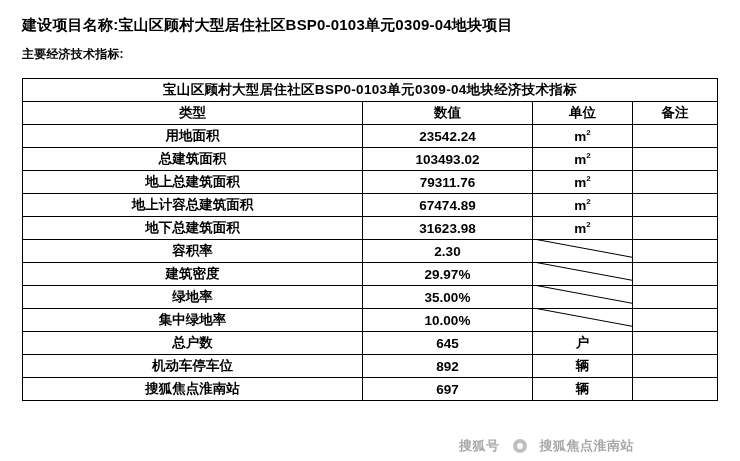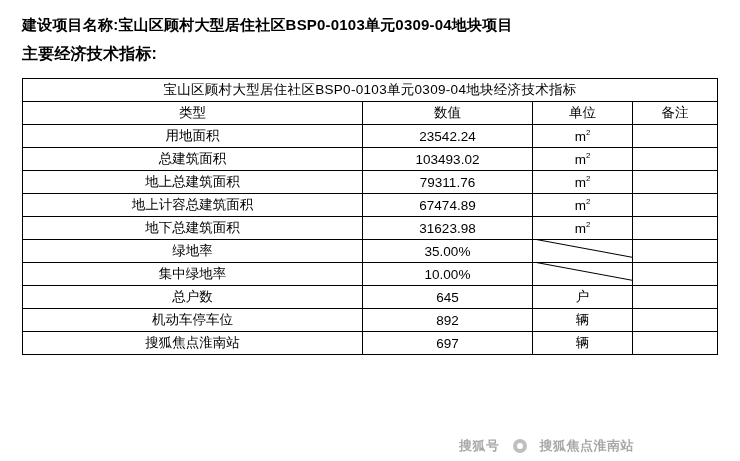--- a/index.html
+++ b/index.html
@@ -23,38 +23,38 @@
     padding: 10px 18px 0 22px;
   }
   .heading {
     font-size: 15px;
     font-weight: 700;
     line-height: 30px;
     letter-spacing: 0.2px;
     white-space: nowrap;
   }
   .heading-2 {
-    font-size: 16px;
+    font-size: 12px;
     font-weight: 700;
     line-height: 28px;
     letter-spacing: 0.2px;
   }
   table.spec {
     border-collapse: collapse;
     width: 695px;
     margin-top: 10px;
     table-layout: fixed;
   }
   table.spec td {
     border: 1px solid #000000;
     height: 22px;
     text-align: center;
     vertical-align: middle;
     font-size: 13.5px;
-    font-weight: 400;
+    font-weight: 700;
     padding: 0;
   }
   td.title-cell {
     font-size: 15px;
     height: 28px;
     letter-spacing: 0.3px;
   }
   td.unit {
     font-size: 11px;
     font-weight: 700;
@@ -168,20 +168,32 @@
         <td class="unit"><span>m</span><sup>2</sup></td>
         <td></td>
       </tr>
       <tr>
         <td>地下总建筑面积</td>
         <td>31623.98</td>
         <td class="unit"><span>m</span><sup>2</sup></td>
         <td></td>
       </tr>
       <tr>
+        <td>容积率</td>
+        <td>2.30</td>
+        <td class="unit blank slash"></td>
+        <td></td>
+      </tr>
+      <tr>
+        <td>建筑密度</td>
+        <td>29.97%</td>
+        <td class="unit blank slash"></td>
+        <td></td>
+      </tr>
+      <tr>
         <td>绿地率</td>
         <td>35.00%</td>
         <td class="unit blank slash"></td>
         <td></td>
       </tr>
       <tr>
         <td>集中绿地率</td>
         <td>10.00%</td>
         <td class="unit blank slash"></td>
         <td></td>

